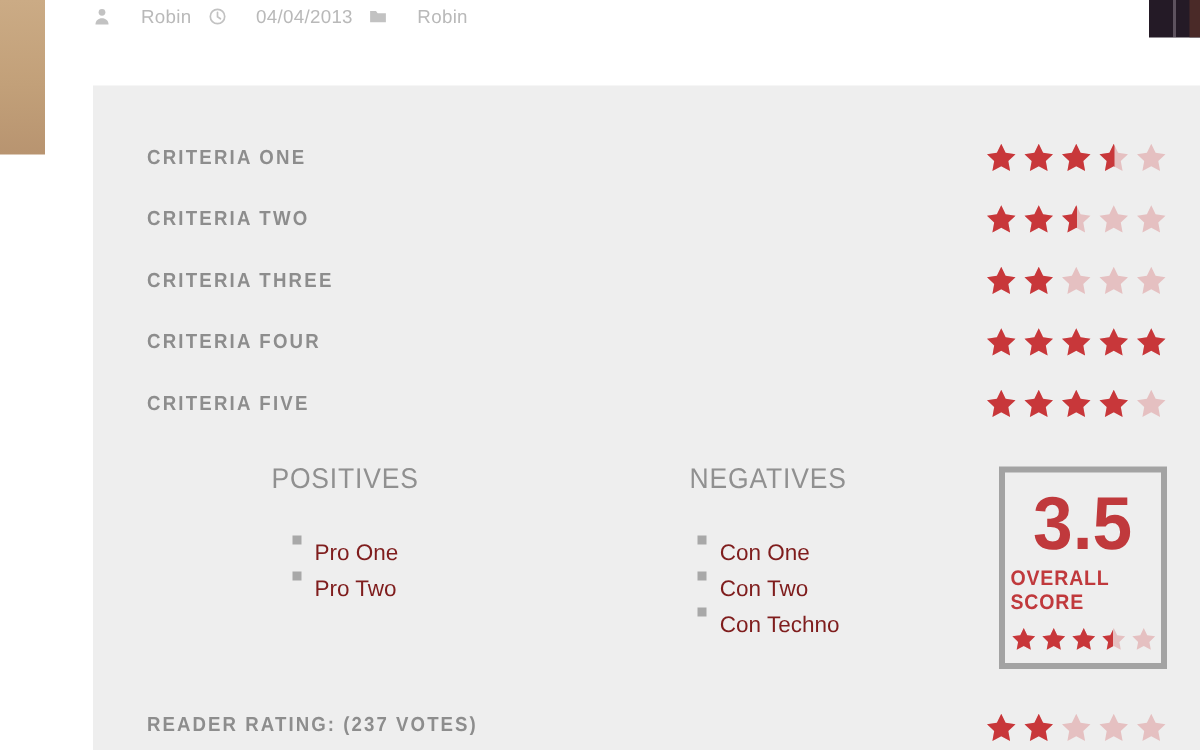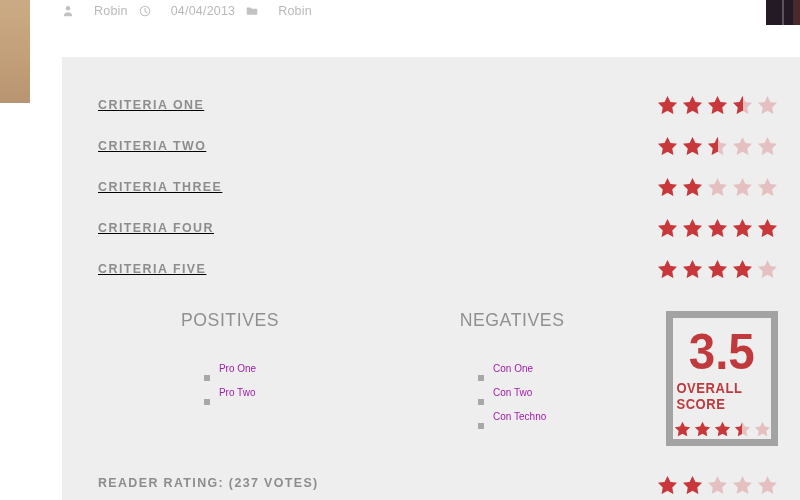--- a/index.html
+++ b/index.html
@@ -88,21 +88,21 @@
     position: absolute;
     left: 62px;
     top: 57px;
     width: 738px;
     height: 443px;
     background: #eeeeee;
     padding: 20px 22px 0 36px;
   }
 
   
-  .criteria-list { margin-top: 7px; text-decoration: underline; }
+  .criteria-list { margin-top: 7px; }
 
   .criteria-row {
     display: flex;
     align-items: center;
     justify-content: space-between;
     height: 41px;
   }
   .criteria-label {
     font-family: "Liberation Sans Narrow", "Liberation Sans", sans-serif;
     font-size: 13.5px;
@@ -163,39 +163,39 @@
     text-transform: uppercase;
     transform: scaleX(0.93);
   }
   .pnc-list {
     list-style: none;
     margin-top: 26px;
     display: inline-block;
     text-align: left;
   }
   .pnc-list li {
-    font-size: 10px;
-    color: #a21caf;
+    font-size: 15px;
+    color: #7f1d1d;
     line-height: 24px;
     display: flex;
-    align-items: flex-end;
+    align-items: flex-start;
     gap: 9px;
   }
   .pnc-list li .bullet {
     width: 6px;
     height: 6px;
     background: #a8a8a8;
     flex: none;
   }
 
   
   .score-box {
     width: 114px;
     height: 135px;
-    border: 7px solid #a3a3a3;
+    border: 4px solid #a3a3a3;
     background: #eeeeee;
     margin-left: auto;
     margin-top: 2px;
     display: flex;
     flex-direction: column;
     align-items: center;
     justify-content: flex-start;
     padding-top: 8px;
   }
   .score-value {

